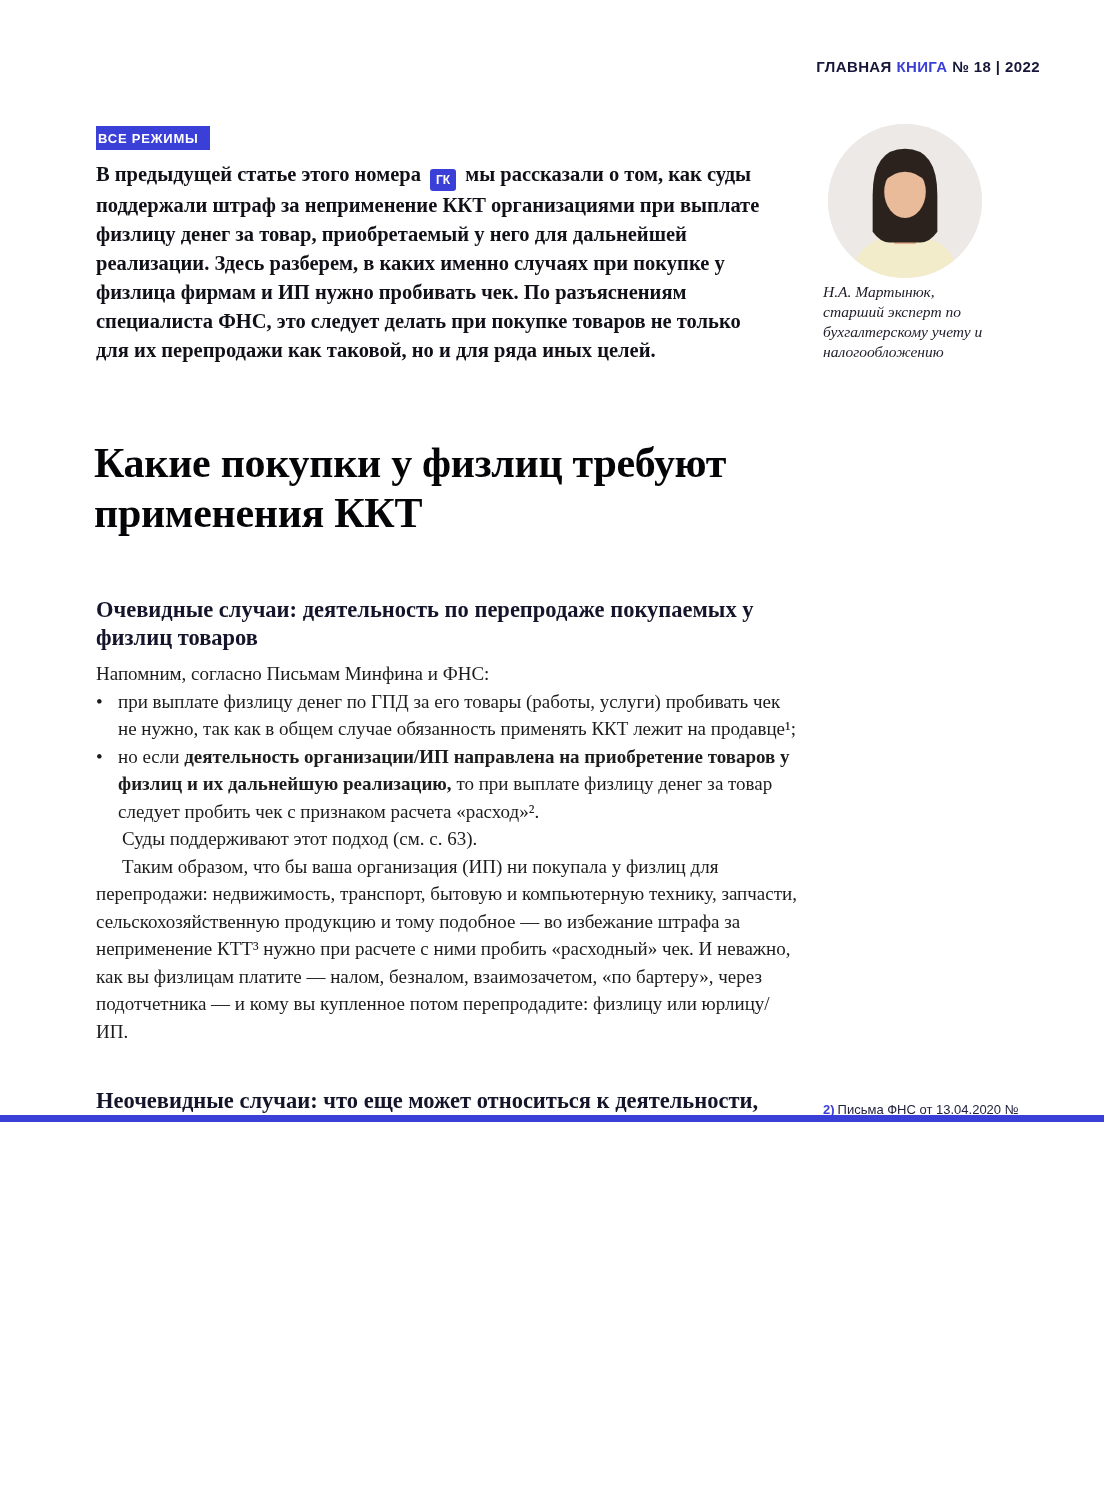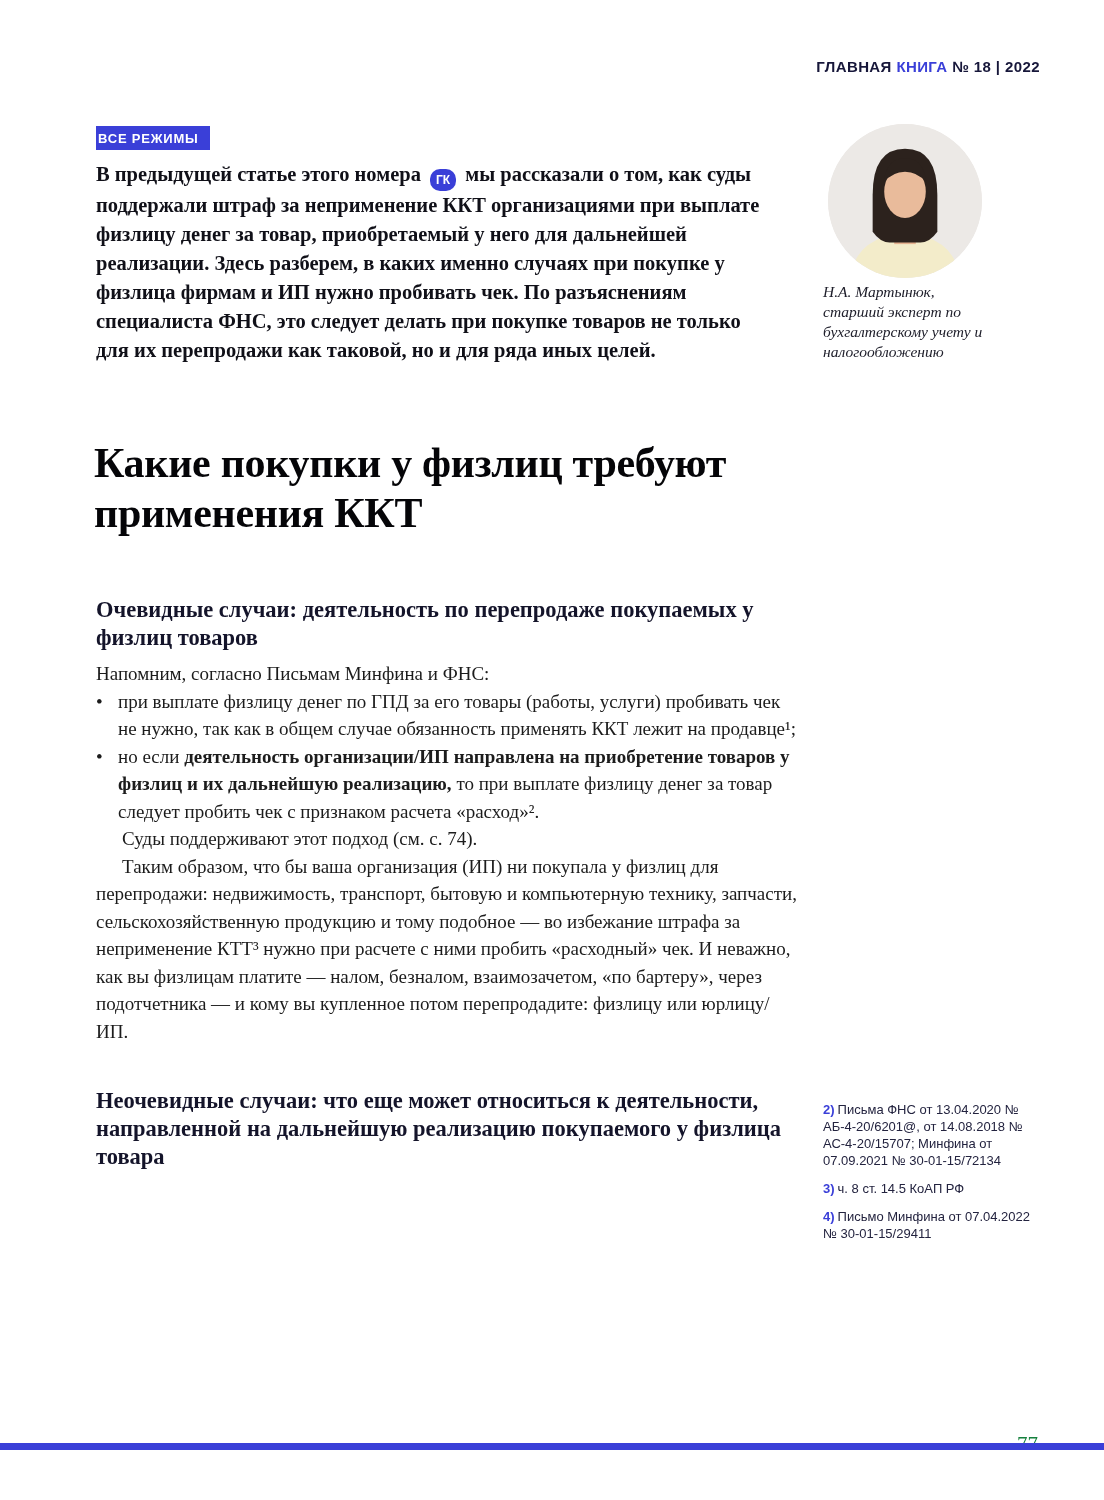--- a/index.html
+++ b/index.html
@@ -1,19 +1,19 @@
 <!DOCTYPE html>
 <html lang="ru"><head>
 <meta charset="utf-8">
 <style>
   * { margin:0; padding:0; box-sizing:border-box; }
   html,body { background:#ffffff; }
   .page {
     position:relative;
-    width:1104px; height:1450px;
+    width:1104px; height:1122px;
     background:#ffffff;
     font-family:"Liberation Serif", serif;
     color:#1c1c1c;
     overflow:hidden;
     margin:0 auto;
   }
 
   
   .masthead {
     position:absolute; top:58px; right:64px;
@@ -33,21 +33,21 @@
     padding:5px 11px 4px 2px;
   }
 
   
   .intro {
     position:absolute; left:96px; top:160px; width:668px;
     font-weight:bold; font-size:20.5px; line-height:29px; color:#101018;
   }
   .gk-icon {
     display:inline-block; width:26px; height:22px;
-    background:#3a3fd8; color:#fff; border-radius:10px;
+    background:#3a3fd8; color:#fff; border-radius:3px;
     font-family:"Liberation Sans", sans-serif;
     font-size:12px; font-weight:bold; line-height:22px;
     text-align:center; vertical-align:-3px; margin:0 4px;
   }
 
   
   .portrait {
     position:absolute; left:828px; top:124px;
     width:154px; height:154px; border-radius:50%;
     overflow:hidden; background:#ece9e6;
@@ -144,21 +144,21 @@
       </span>
     </div>
 
     <div class="bullet-row">
       <span class="bullet-marker">•</span>
       <span class="bullet-text">
         <span>но если </span><span class="bold-run">деятельность организации/ИП направлена на приобретение товаров у физлиц и их дальнейшую реализацию,</span><span> то при выплате физлицу денег за товар следует пробить чек с признаком расчета «расход»².</span>
       </span>
     </div>
 
-    <p class="body-text indent">Суды поддерживают этот подход (см. с. 74).</p>
+    <p class="body-text indent">Суды поддерживают этот подход (см. с. 63).</p>
     <p class="body-text indent">Таким образом, что бы ваша организация (ИП) ни покупала у физлиц для перепродажи: недвижимость, транспорт, бытовую и компьютерную технику, запчасти, сельскохозяйственную продукцию и тому подобное — во избежание штрафа за неприменение КТТ³ нужно при расчете с ними пробить «расходный» чек. И неважно, как вы физлицам платите — налом, безналом, взаимозачетом, «по бартеру», через подотчетника — и кому вы купленное потом перепродадите: физлицу или юрлицу/ИП.</p>
 
     <h2 class="section-heading second">Неочевидные случаи: что еще может относиться к деятельности, направленной на дальнейшую реализацию покупаемого у физлица товара</h2>
 
 
   </div>
 
   <div class="footnotes">
     <div class="footnote">
       <span class="fn-num">2)</span><span>Письма ФНС от 13.04.2020 № АБ-4-20/6201@, от 14.08.2018 № АС-4-20/15707; Минфина от 07.09.2021 № 30-01-15/72134</span>

